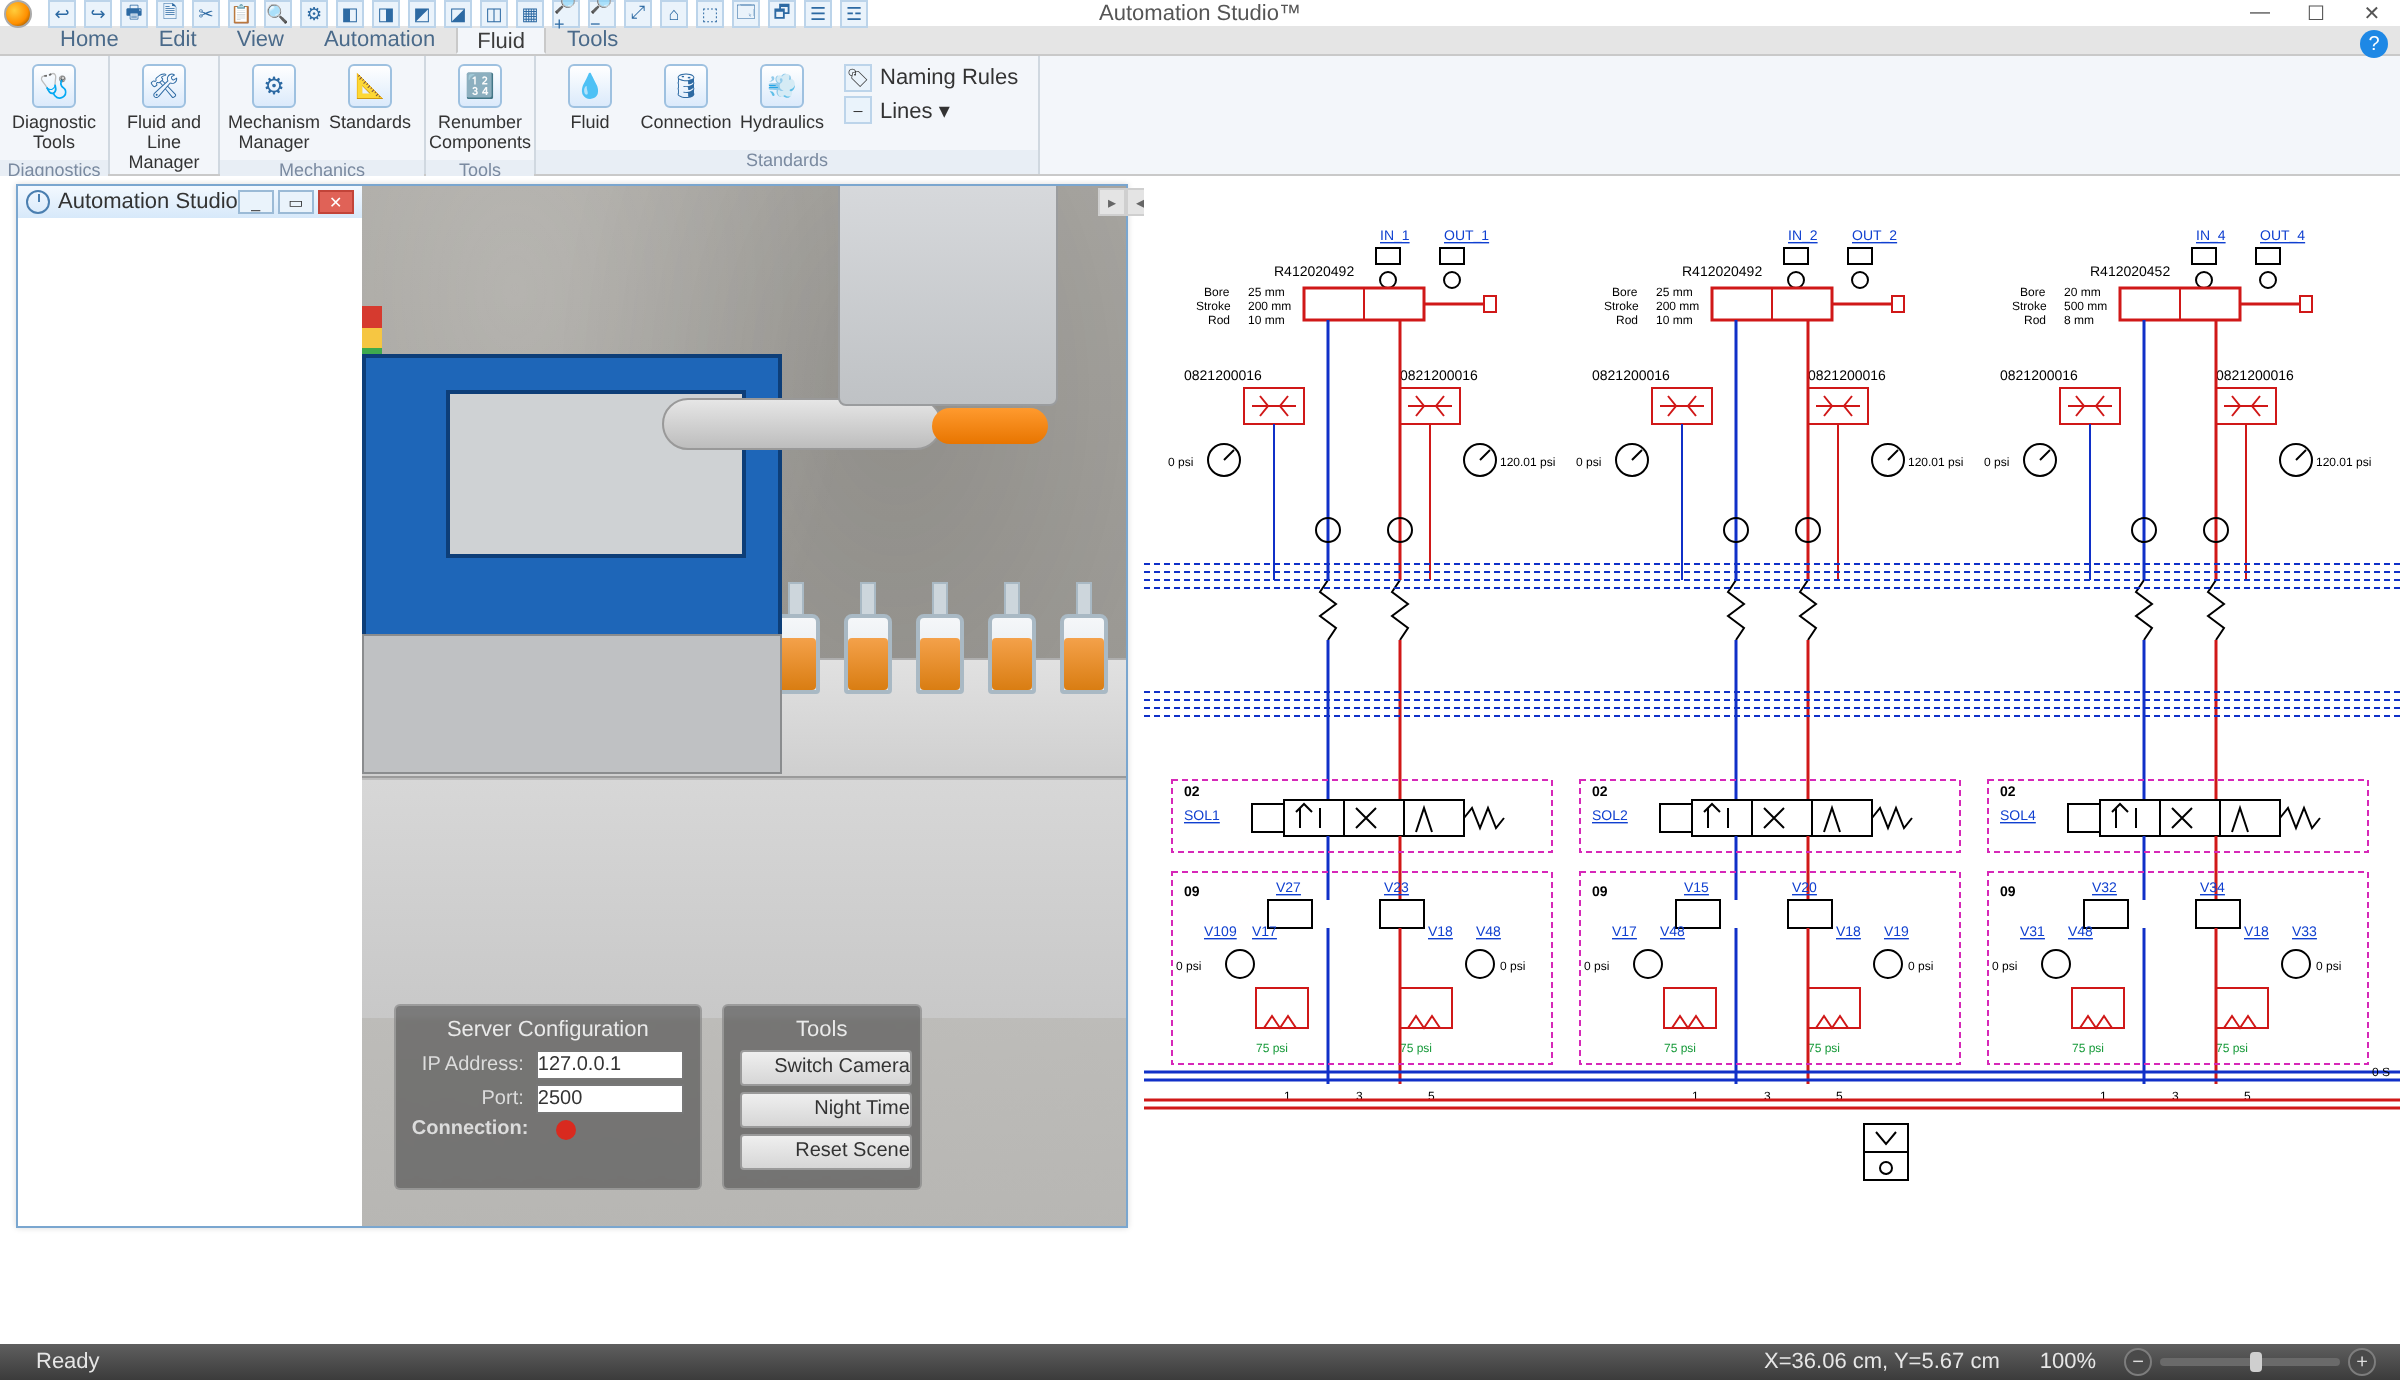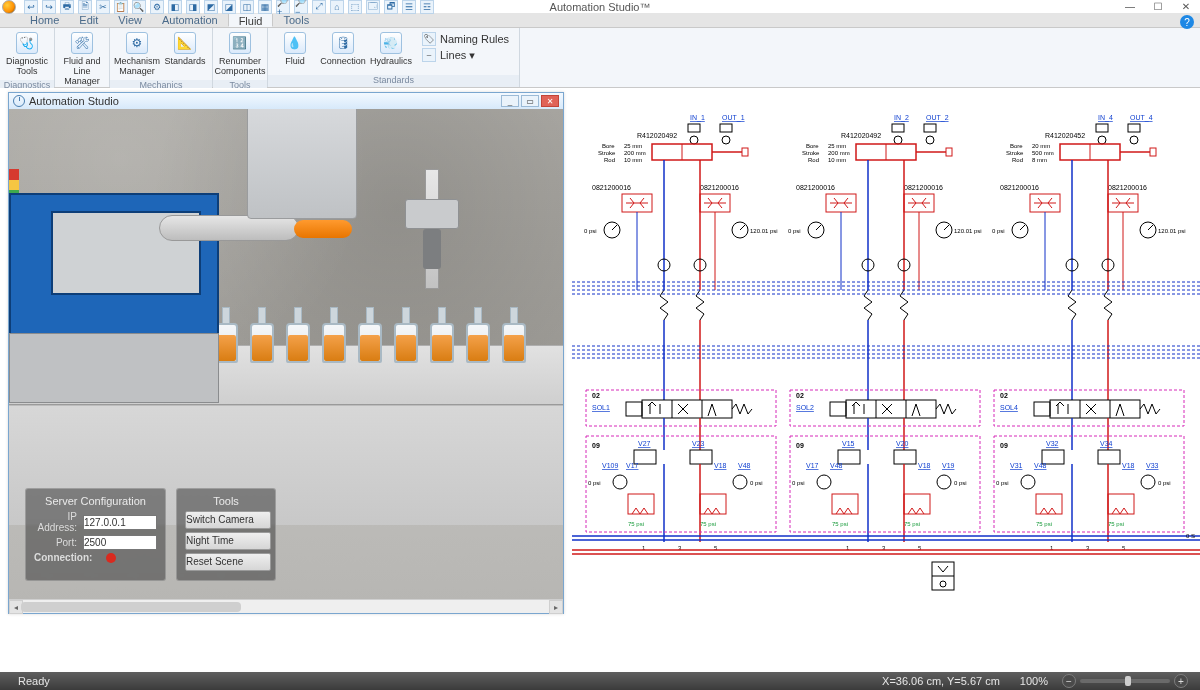--- a/index.html
+++ b/index.html
@@ -23,21 +23,21 @@
 .ribgroup-title{height:12px;text-align:center;font-size:9px;color:#7a8aa0;background:#e8eef5}
 .ribitem{display:flex;flex-direction:column;align-items:center;width:46px;cursor:pointer;padding:2px 0}
 .ribitem .ic{width:22px;height:22px;border:1px solid #9ec1e0;background:linear-gradient(#fff,#dbeafb);border-radius:3px;display:flex;align-items:center;justify-content:center;font-size:12px;color:#2d6aa3}
 .ribitem span{font-size:9px;text-align:center;line-height:10px;margin-top:2px;color:#333}
 .rib-small{display:flex;flex-direction:column;gap:2px;padding:2px 6px}
 .rib-small-row{display:flex;align-items:center;gap:4px;font-size:10px;color:#333}
 .rib-small-row .sic{width:14px;height:14px;border:1px solid #bcd4ea;background:#eaf3fb;display:flex;align-items:center;justify-content:center;font-size:9px}
 
 .workarea{flex:1;position:relative;background:#fff}
 
-.win3d{position:absolute;left:8px;top:4px;width:556px;height:522px;border:1px solid #7aa6cf;background:#fff;display:flex;flex-direction:column;box-shadow:0 0 3px rgba(0,0,0,.15)}
+.win3d{position:absolute;left:8px;top:4px;width:556px;height:522px;border:1px solid #7aa6cf;background:#fff;display:flex;box-shadow:0 0 3px rgba(0,0,0,.15)}
 .win3d-title{height:16px;background:linear-gradient(#f3f9ff,#d7e9fa);display:flex;align-items:center;padding:0 4px;font-size:10px;color:#234}
 .win3d-title .clock{width:12px;height:12px;border:1px solid #4b7fb0;border-radius:50%;margin-right:4px;position:relative}
 .win3d-title .clock::before{content:"";position:absolute;left:5px;top:1px;width:1px;height:4px;background:#4b7fb0}
 .win3d-title .wctrl{margin-left:auto;display:flex;gap:2px}
 .win3d-title .wctrl div{width:18px;height:12px;border:1px solid #9bbad6;background:#eaf3fb;font-size:8px;display:flex;align-items:center;justify-content:center}
 .win3d-title .wctrl .close{background:#e06257;border-color:#c24439;color:#fff}
 .win3d-body{flex:1;position:relative;overflow:hidden}
 .scene{position:absolute;inset:0;background:linear-gradient(#b3b1ac 0%,#a8a6a1 40%,#9e9c97 100%)}
 .wall{position:absolute;inset:0;background:
   radial-gradient(ellipse at 20% 10%,rgba(255,255,255,.15),transparent 40%),
@@ -66,21 +66,21 @@
 .bottle .liq{position:absolute;bottom:2px;left:5px;width:20px;height:26px;background:linear-gradient(#f4a14a,#d97d12);border-radius:2px}
 .bottle .neck{position:absolute;top:2px;left:11px;width:8px;height:18px;background:#cdd6dc;border:1px solid #a9b9c4}
 
 .ovl{position:absolute;bottom:18px;left:16px;display:flex;gap:10px}
 .panel{background:rgba(60,60,60,.55);border:1px solid rgba(255,255,255,.25);border-radius:3px;padding:6px 8px;backdrop-filter:blur(1px)}
 .panel h4{color:#eaeaea;font-size:11px;font-weight:normal;text-align:center;margin-bottom:4px}
 .prow{display:flex;align-items:center;gap:6px;margin:2px 0}
 .prow label{color:#dcdcdc;font-size:10px;width:58px;text-align:right}
 .prow input{width:74px;height:15px;background:#fff;border:1px solid #777;font-size:10px;text-align:left;color:#333}
 .conn-dot{width:10px;height:10px;border-radius:50%;background:#d92a1f;display:inline-block;margin-left:8px}
-.pbtn{display:block;width:86px;height:18px;margin:3px auto;background:linear-gradient(#efefef,#d6d6d6);border:1px solid #9a9a9a;border-radius:2px;font-size:10px;color:#333;text-align:left;line-height:16px;cursor:pointer}
+.pbtn{display:block;width:86px;height:18px;margin:3px auto;background:linear-gradient(#efefef,#d6d6d6);border:1px solid #9a9a9a;border-radius:2px;font-size:10px;color:#333;text-align:right;line-height:16px;cursor:pointer}
 
 .hscroll{height:14px;background:#efefef;border-top:1px solid #cfcfcf;position:relative}
 .hscroll .thumb{position:absolute;left:12px;top:2px;height:10px;width:220px;background:#cfcfcf;border-radius:4px}
 .hscroll .arr{position:absolute;top:0;width:14px;height:14px;background:#e4e4e4;border:1px solid #cfcfcf;font-size:8px;display:flex;align-items:center;justify-content:center;color:#666}
 
 .schem{position:absolute;left:572px;top:0;right:0;bottom:0;background:#fff;overflow:hidden}
 .schem svg{width:100%;height:100%}
 .module-label{font:7px sans-serif;fill:#000}
 .blue-label{font:7px sans-serif;fill:#1040d0;text-decoration:underline}
 .tiny{font:6px sans-serif;fill:#000}
@@ -311,21 +311,21 @@
         </div>
         <div class="cylH"></div>
         <div class="hopper"></div>
         <div class="capper">
           <div class="col"></div>
             <div class="head"></div>
             <div class="noz"></div>
         </div>
 
         <div class="ovl">
-          <div class="panel" style="width:141px">
+          <div class="panel" style="width:154px">
             <h4>Server Configuration</h4>
             <div class="prow">
               <label>IP Address:</label>
               <input value="127.0.0.1" style="">
             </div>
             <div class="prow">
               <label>Port:</label>
               <input value="2500" style="">
             </div>
             <div class="prow">

